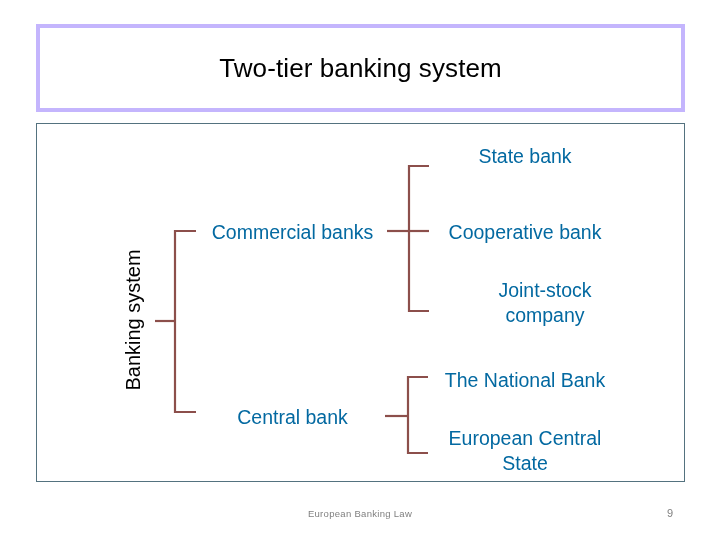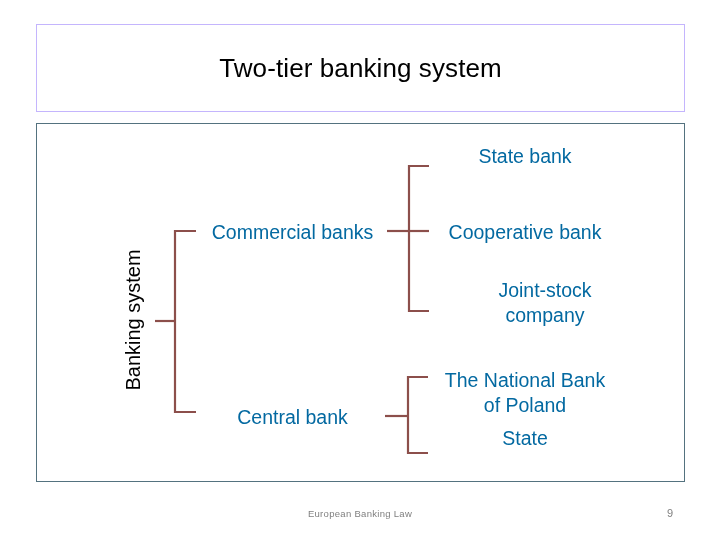--- a/index.html
+++ b/index.html
@@ -16,21 +16,21 @@
     overflow: hidden;
   }
 
   
   #title-box {
     position: absolute;
     left: 36px;
     top: 24px;
     width: 649px;
     height: 88px;
-    border: 1px solid #c4b5fd;
+    border: 4px solid #c4b5fd;
     box-sizing: border-box;
     background: #ffffff;
   }
   #title-text {
     position: absolute;
     left: 0;
     right: 0;
     top: 50%;
     transform: translateY(-50%);
     text-align: center;
@@ -178,22 +178,22 @@
 
   <div class="node single" id="node-state">State bank</div>
   <div class="node single" id="node-cooperative">Cooperative bank</div>
   <div class="node" id="node-jointstock">
     <div>Joint-stock</div>
     <div>company</div>
   </div>
 
   <div class="node" id="node-nbp">
     <div>The National Bank</div>
-    <div>of Poland</div>
   </div>
   <div class="node" id="node-ecb">
+    <div>European Central</div>
     <div>State</div>
   </div>
 
   <div id="footer-text">European Banking Law</div>
   <div id="page-number">9</div>
 
 </div>
 
 </body></html>

